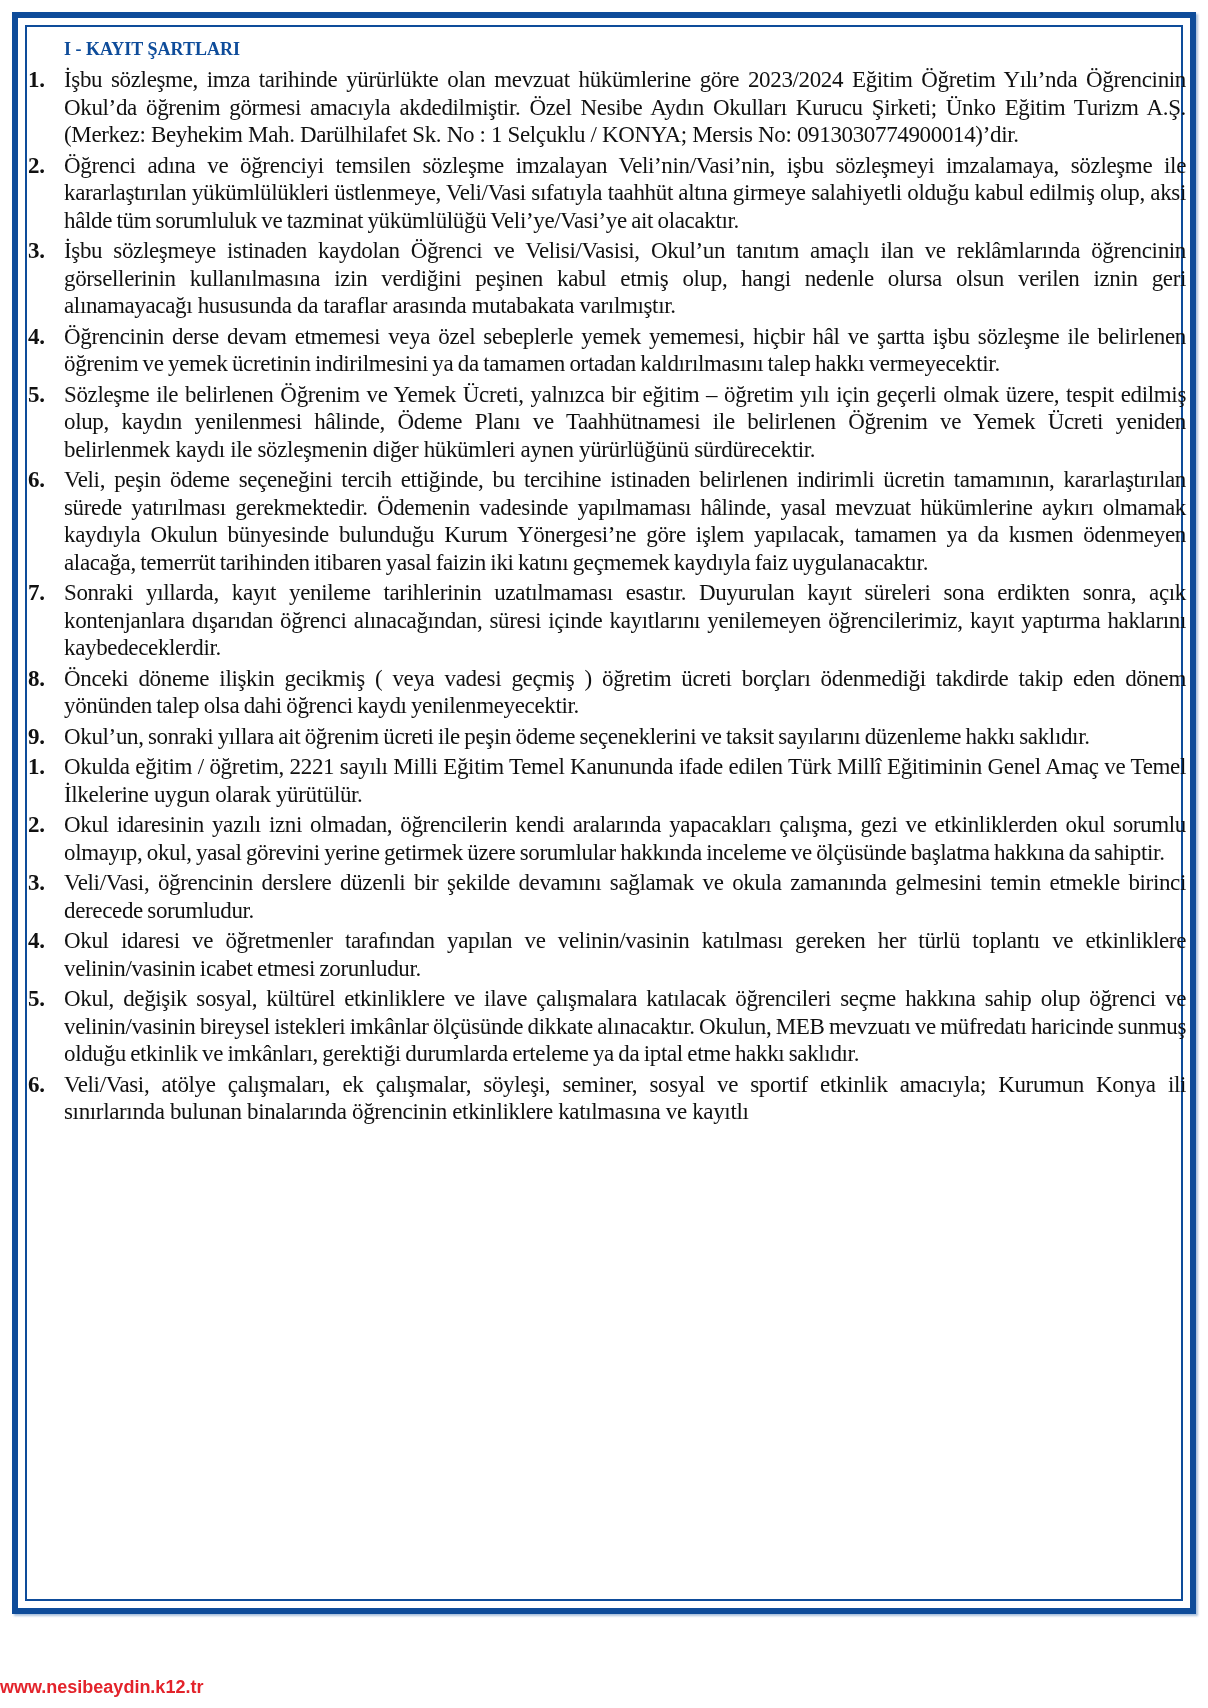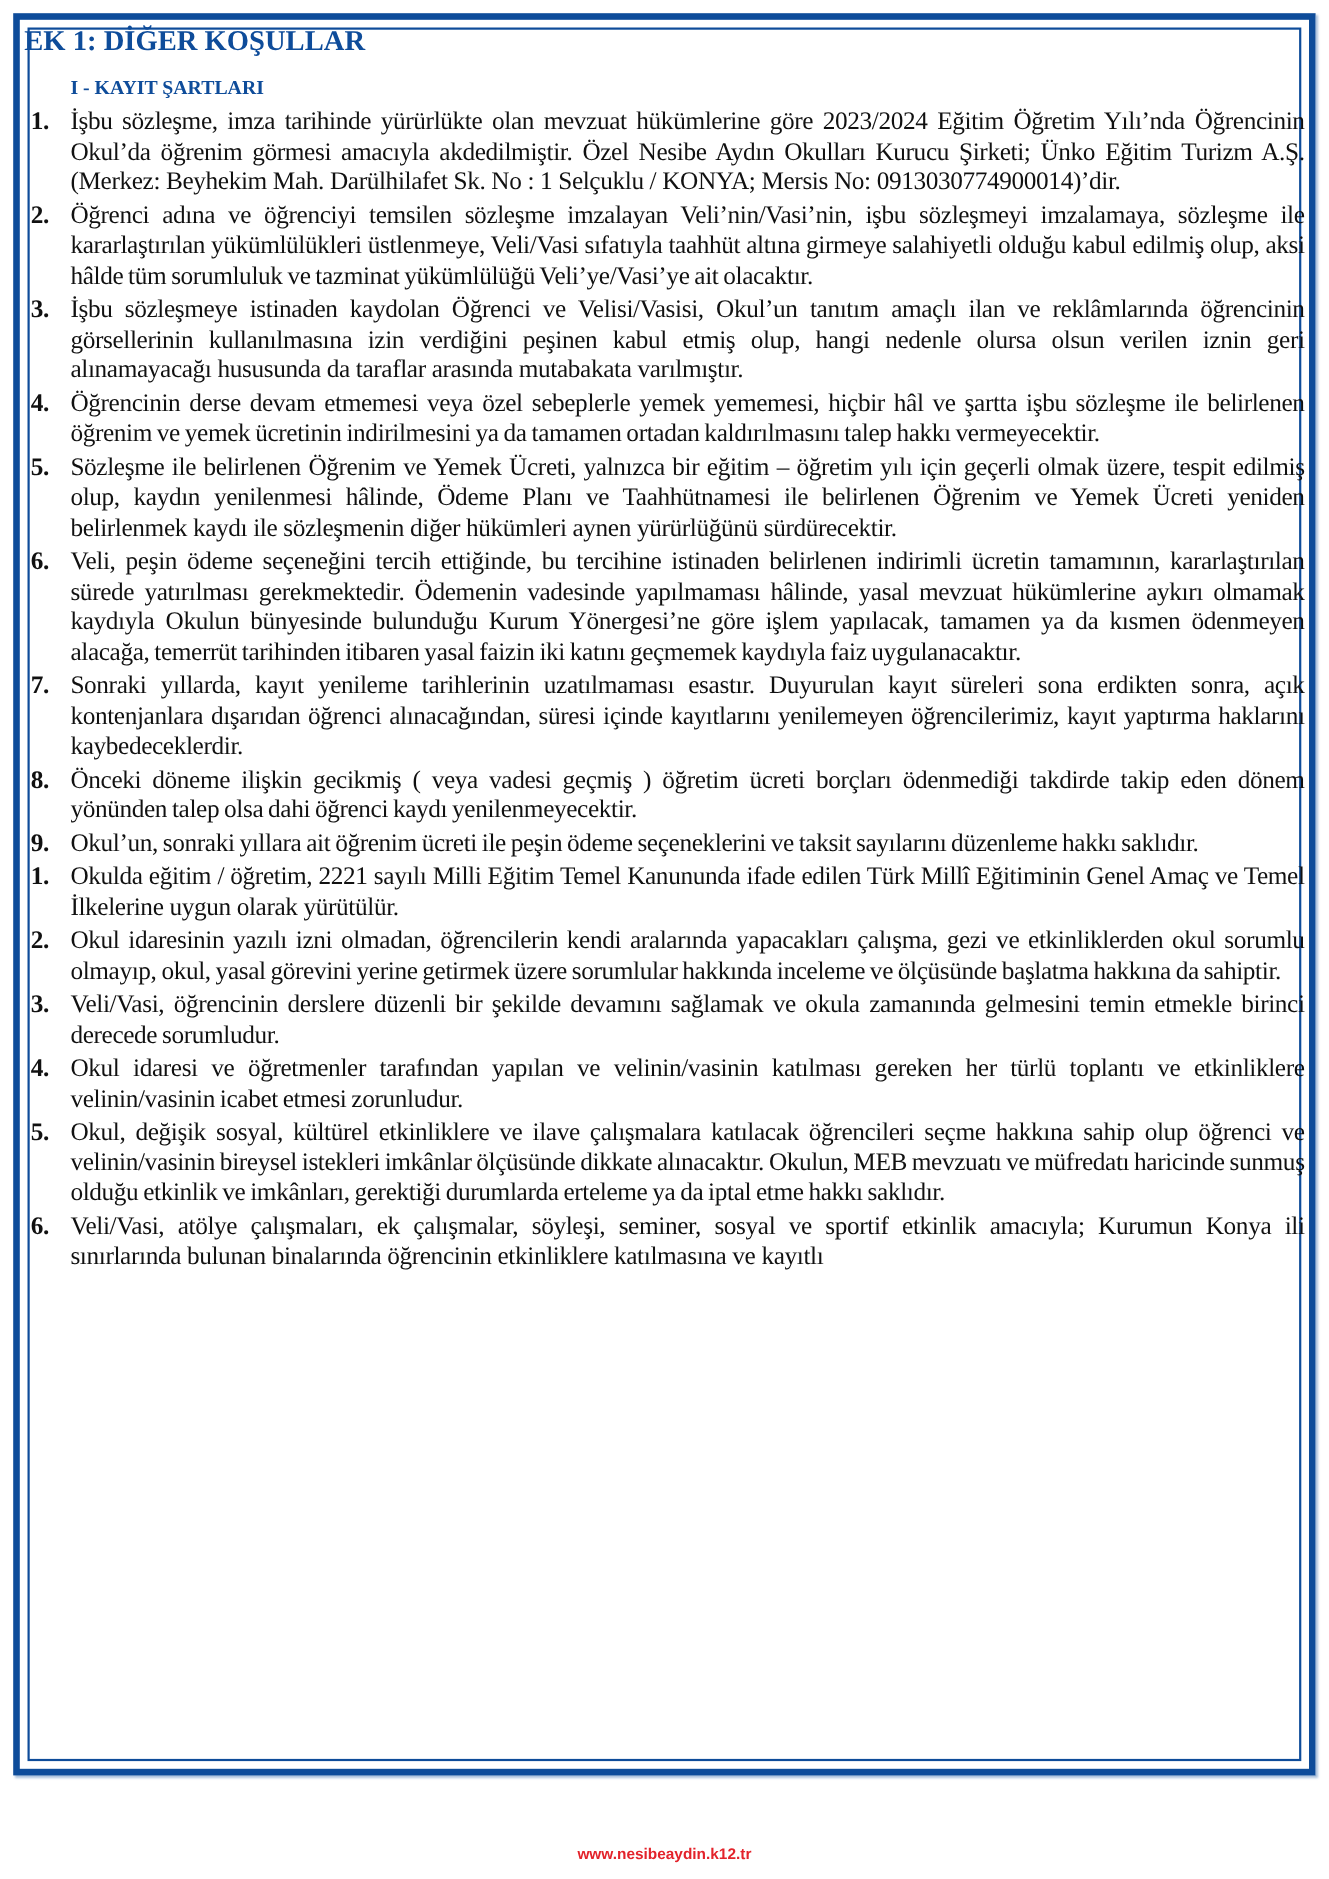--- a/index.html
+++ b/index.html
@@ -14,33 +14,32 @@
   .section-title { color:#0e4c9a; font-weight:bold; font-size:18px; margin:0; line-height:30px;
                    padding-left:42px; }
   .sec1 { margin-top:12px; }
   .sec2 { margin-top:22px; }
   ol { list-style:none; margin:2px 0 0 0; padding:0; }
   li.item { position:relative; padding-left:42px; font-size:23px; line-height:27.5px;
             text-align:justify; margin-bottom:3px; letter-spacing:-0.35px; }
   li.item .num { position:absolute; left:6px; top:0; font-weight:bold; }
   .narrow { letter-spacing:-0.9px; word-spacing:-1px; }
   b.k { font-weight:normal; }
-  .footer-url { position:absolute; left:0; right:0; top:1677px; text-align:center;
+  .footer-url { position:absolute; left:0; right:0; top:1677px; text-align:left;
                 font-family:"Liberation Sans", "DejaVu Sans", sans-serif; font-weight:bold;
-                font-size:14px; color:#e3232b; }
+                font-size:18px; color:#e3232b; }
 </style>
 </head>
 <body>
 
 <div class="frame-outer">
   <div class="frame-inner"></div>
 </div>
 
 <div class="content">
-  <h1 class="doc-title">EK 1: DİĞER KOŞULLAR</h1>
 
   <h2 class="section-title sec1">I - KAYIT ŞARTLARI</h2>
   <ol>
     <li class="item">
       <span class="num">1.</span>
       <span><span>İşbu sözleşme, imza tarihinde yürürlükte olan mevzuat hükümlerine göre 2023/2024 Eğitim Öğretim Yılı’nda Öğrencinin Okul’da öğrenim görmesi amacıyla akdedilmiştir. Özel Nesibe Aydın Okulları Kurucu Şirketi; Ünko Eğitim Turizm A.Ş. (</span><b class="k">Merkez:</b><span> Beyhekim Mah. Darülhilafet Sk. No : 1 Selçuklu / KONYA; </span><b class="k">Mersis No:</b><span> 0913030774900014)’dir.</span></span>
     </li>
     <li class="item narrow">
       <span class="num">2.</span>
       <span>Öğrenci adına ve öğrenciyi temsilen sözleşme imzalayan Veli’nin/Vasi’nin, işbu sözleşmeyi imzalamaya, sözleşme ile kararlaştırılan yükümlülükleri üstlenmeye, Veli/Vasi sıfatıyla taahhüt altına girmeye salahiyetli olduğu kabul edilmiş olup, aksi hâlde tüm sorumluluk ve tazminat yükümlülüğü Veli’ye/Vasi’ye ait olacaktır.</span>

